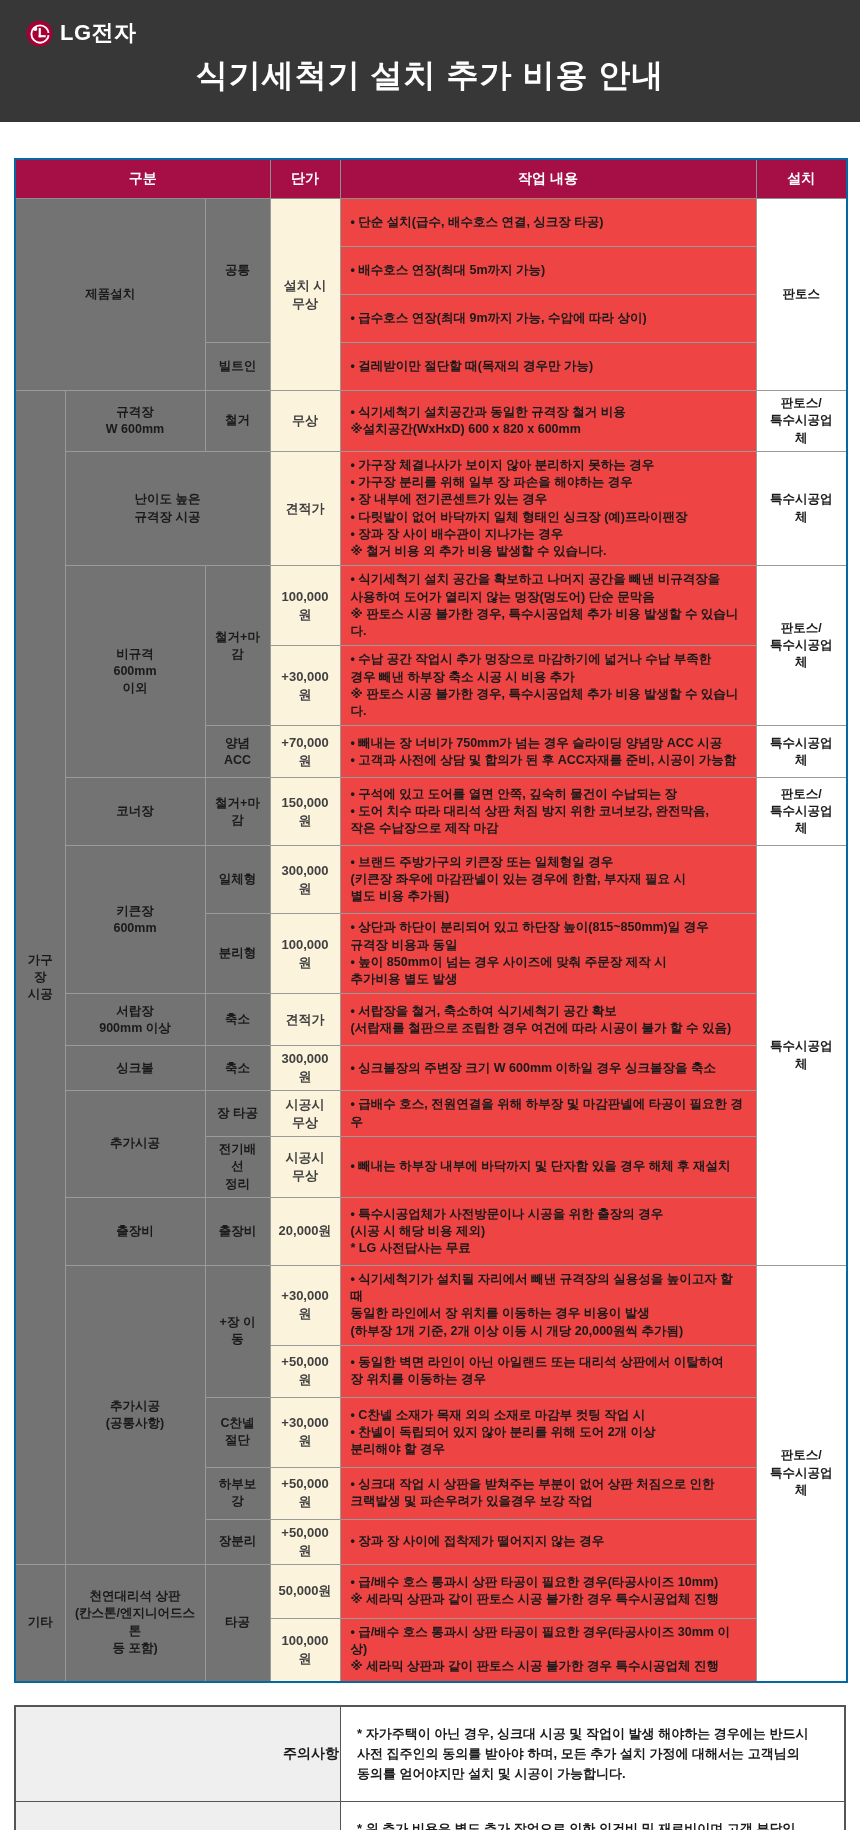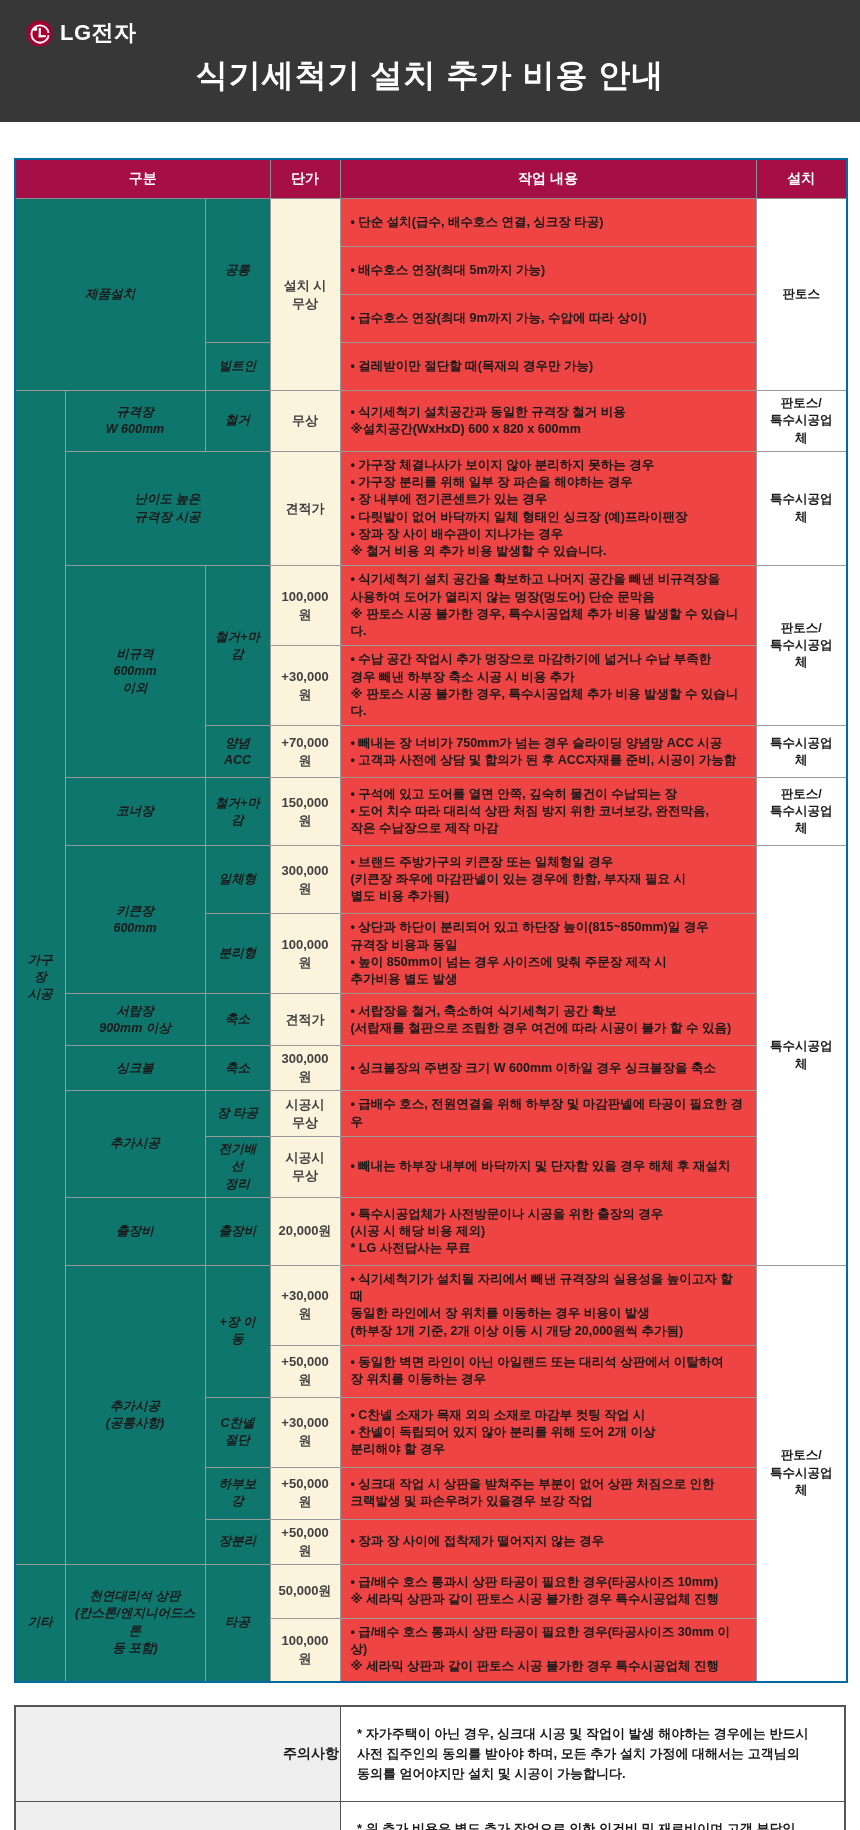--- a/index.html
+++ b/index.html
@@ -11,21 +11,21 @@
   .logo-text{color:#fff;font-weight:bold;font-size:22px;letter-spacing:0.5px;}
   .banner-title{position:absolute;left:0;right:0;top:54px;text-align:center;color:#fff;
     font-size:32px;font-weight:bold;letter-spacing:1px;}
 
   
   .cost-table{border-collapse:collapse;table-layout:fixed;width:832px;margin:36px 14px 0 14px;
     border:2px solid #0369a1;font-size:12.5px;}
   .cost-table th{background:var(--accent,#A50F45);color:#fff;font-size:14px;font-weight:bold;
     height:36px;border:1px solid #8d8d8d;}
   .cost-table td{border:1px solid #9a9a9a;padding:4px 8px;vertical-align:middle;line-height:1.38;}
-  .cost-table td.cat{background:#0f766e;text-align:center;font-weight:bold;white-space:pre-line;font-style:italic;}
+  .cost-table td.cat{background:#737373;text-align:center;font-weight:bold;white-space:pre-line;}
   .cost-table td.price{background:#FCF3DC;color:#404040;text-align:center;font-weight:bold;
     white-space:pre-line;font-size:13px;}
   .cost-table td.content{background:#ef4444;text-align:left;white-space:pre-line;font-weight:600;
     padding:5px 10px;}
   .cost-table td.install{background:#fff;text-align:center;font-weight:bold;white-space:pre-line;}
 
   
   .notes-table{border-collapse:collapse;table-layout:fixed;width:832px;margin:22px 14px 0 14px;
     border:2px solid #555;font-size:13px;}
   .notes-table td{border:1.5px solid #555;vertical-align:middle;}

